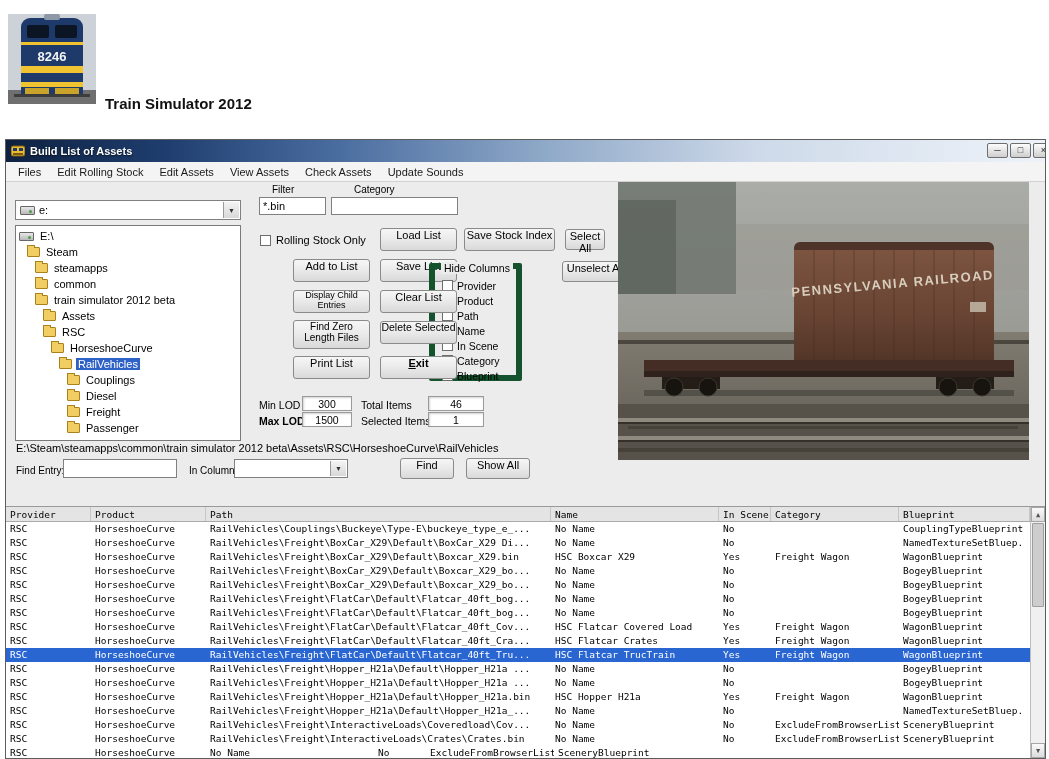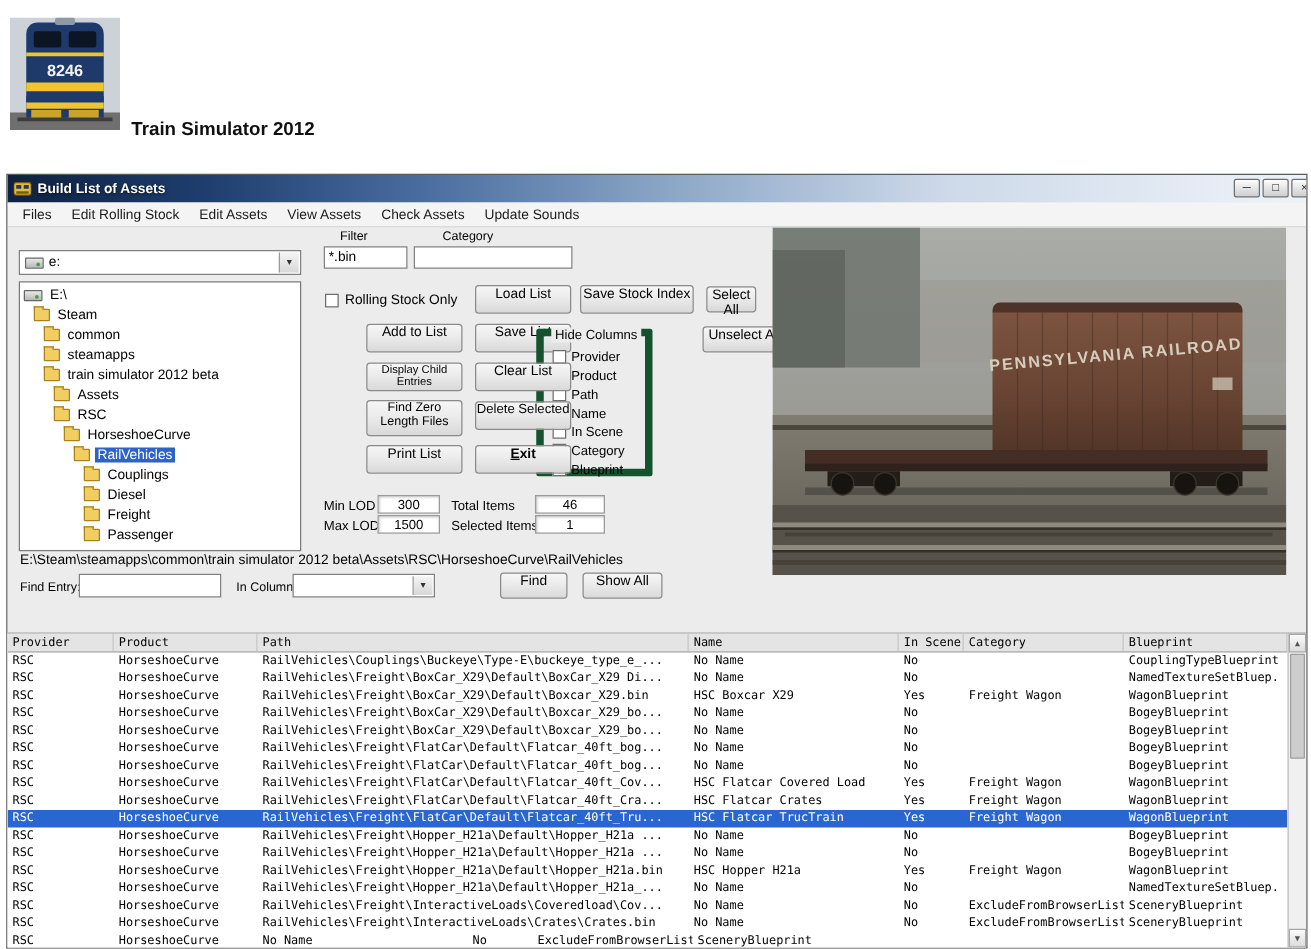--- a/index.html
+++ b/index.html
@@ -167,25 +167,25 @@
         <div class="tree-item" style="padding-left: 3px;">
           <span class="drive-mini-icon"></span>
           <span class="tree-label">E:\</span>
         </div>
         <div class="tree-item" style="padding-left: 11px;">
           <span class="folder-icon"></span>
           <span class="tree-label">Steam</span>
         </div>
         <div class="tree-item" style="padding-left: 19px;">
           <span class="folder-icon"></span>
+          <span class="tree-label">steamapps</span>
+        </div>
+        <div class="tree-item" style="padding-left: 19px;">
+          <span class="folder-icon"></span>
           <span class="tree-label">common</span>
-        </div>
-        <div class="tree-item" style="padding-left: 19px;">
-          <span class="folder-icon"></span>
-          <span class="tree-label">steamapps</span>
         </div>
         <div class="tree-item" style="padding-left: 19px;">
           <span class="folder-icon"></span>
           <span class="tree-label">train simulator 2012 beta</span>
         </div>
         <div class="tree-item" style="padding-left: 27px;">
           <span class="folder-icon"></span>
           <span class="tree-label">Assets</span>
         </div>
         <div class="tree-item" style="padding-left: 27px;">
@@ -293,21 +293,21 @@
 
     <div class="btn" style="left:253px; top:174px; width:77px; height:23px;">
         <span class="btn-label">Print List</span>
       </div>
     <div class="btn btn-exit" style="left:340px; top:174px; width:77px; height:23px;">
         <span class="btn-label">Exit</span>
       </div>
 
     <div class="label label-sm" style="left:253px; top:217px;">Min LOD</div>
     <div class="tb tb-sunken" style="left:296px; top:214px; width:50px; height:15px; font-size:10.5px; justify-content:center;">300</div>
-    <div class="label label-sm" style="left:253px; top:233px;">Max LOD</div>
+    <div class="label label-sm" style="left:253px; top:233px;font-weight:bold;">Max LOD</div>
     <div class="tb tb-sunken" style="left:296px; top:230px; width:50px; height:15px; font-size:10.5px; justify-content:center;">1500</div>
 
     <div class="label label-sm" style="left:355px; top:217px;">Total Items</div>
     <div class="tb tb-sunken" style="left:422px; top:214px; width:56px; height:15px; font-size:10.5px; justify-content:center;">46</div>
     <div class="label label-sm" style="left:355px; top:233px;">Selected Items:</div>
     <div class="tb tb-sunken" style="left:422px; top:230px; width:56px; height:15px; font-size:10.5px; justify-content:center;">1</div>
 
     <div class="label" style="left:10px; top:260px; font-size:11px;">E:\Steam\steamapps\common\train simulator 2012 beta\Assets\RSC\HorseshoeCurve\RailVehicles</div>
 
     <div class="label" style="left:10px; top:283px;">Find Entry:</div>

